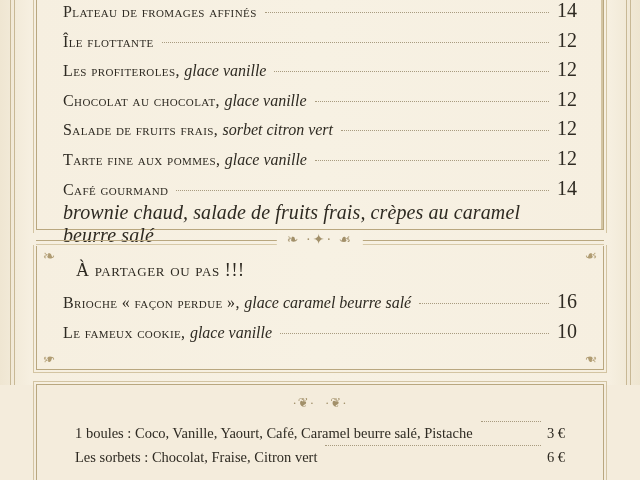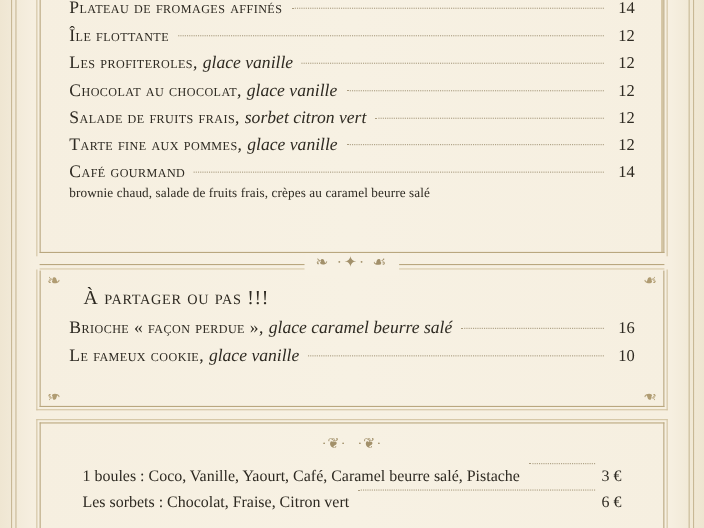--- a/index.html
+++ b/index.html
@@ -10,21 +10,21 @@
     width: 640px;
     height: 480px;
     overflow: hidden;
     background: #f4ecdc;
     font-family: "Liberation Serif", serif;
     color: #2e2a22;
   }
   .page {
     position: relative;
     width: 640px;
-    height: 480px;
+    height: 385px;
     background:
       linear-gradient(to right, #efe6d2 0px, #f6efe0 30px, #f7f1e3 50%, #f6efe0 610px, #eee5d0 640px);
     box-sizing: border-box;
   }
   
   .edge-rule {
     position: absolute;
     top: 0;
     bottom: 0;
     width: 0;
@@ -86,26 +86,27 @@
   }
   .item .leader {
     flex: 1 1 auto;
     margin: 0 6px 0 8px;
     border-bottom: 1px dotted #a89b7f;
     transform: translateY(-4px);
     min-width: 12px;
   }
   .item .price {
     white-space: nowrap;
-    font-size: 15px;
+    font-size: 20px;
     width: 22px;
     text-align: right;
   }
   .subdesc {
-    font-size: 12px;
+    font-style: italic;
+    font-size: 20px;
     margin: -2px 0 6px 0;
     letter-spacing: 0.1px;
   }
 
   
   .divider {
     position: absolute;
     left: 36px;
     right: 36px;
     height: 18px;

